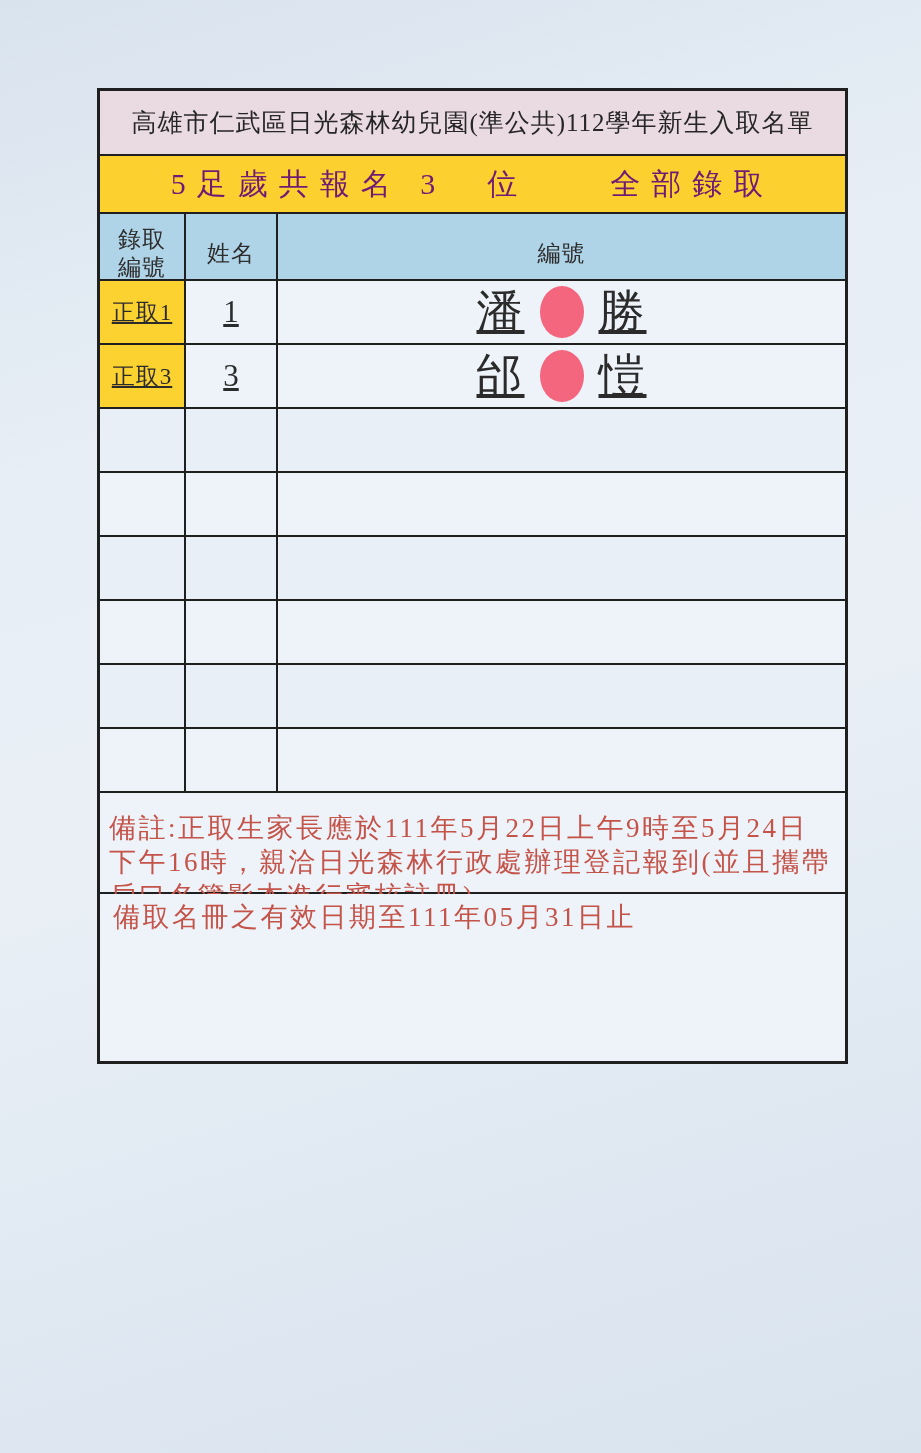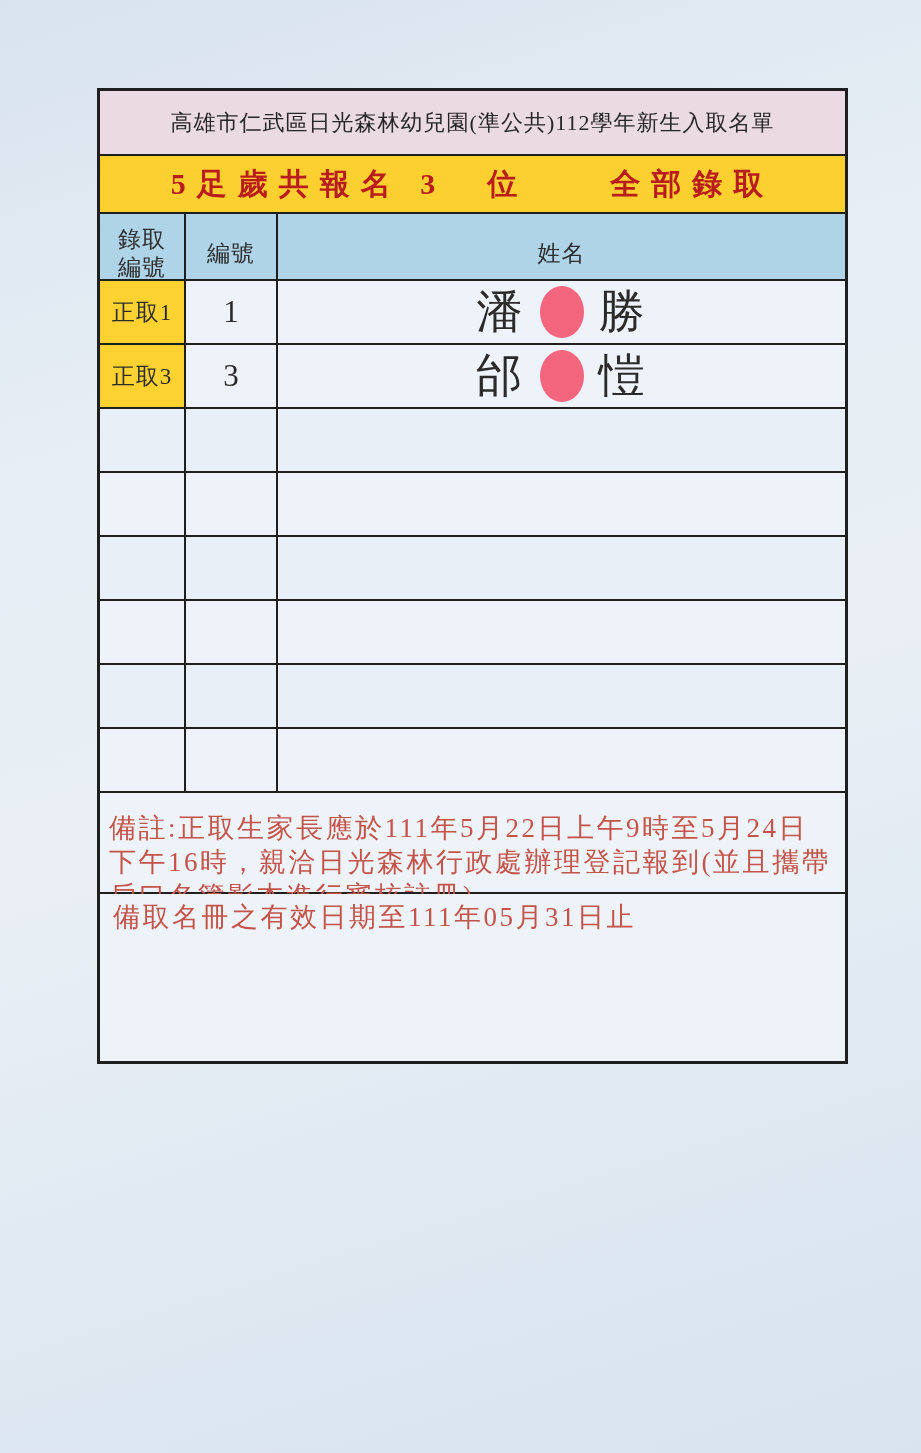--- a/index.html
+++ b/index.html
@@ -36,41 +36,41 @@
     flex-direction:column;
   }
   .row{border-bottom:2px solid var(--border);display:flex;align-items:stretch;}
   .row:last-child{border-bottom:none;}
 
   .title-row{
     height:65px;background:var(--title-bg);
     align-items:center;justify-content:center;
   }
   .title-row .t{
-    font-size:22px;letter-spacing:1px;font-weight:500;
+    font-size:25px;letter-spacing:1px;font-weight:500;
     text-align:center;white-space:nowrap;color:#262626;
   }
   .summary-row{
     height:58px;background:var(--summary-bg);
     align-items:center;justify-content:center;
   }
   .summary-row .t{
-    font-size:30px;letter-spacing:11px;font-weight:700;color:#b91c1c;
+    font-size:30px;letter-spacing:11px;font-weight:400;color:#701a75;
     text-align:center;white-space:nowrap;
   }
 
   .grid-row{display:grid;grid-template-columns:86px 92px 1fr;}
   .cell{border-right:2px solid var(--border);display:flex;align-items:center;justify-content:center;}
   .cell:last-child{border-right:none;}
 
   .header-row{height:67px;background:var(--header-bg);}
   .header-row .cell{font-size:23px;letter-spacing:1px;color:#2d2d2d;text-align:center;line-height:28px;}
   .header-row .c1{padding:12px 6px;}
 
-  .data-row{height:64px;background:var(--cell-bg);}
+  .data-row{height:64px;background:var(--cell-bg);text-decoration:underline;}
   .data-row .c1{background:var(--admission-cell-bg);font-size:23px;letter-spacing:1px;}
   .data-row .c2{font-size:31px;}
   .data-row .c3{font-size:46px;letter-spacing:2px;}
   .name-wrap{display:flex;align-items:center;justify-content:center;}
   .redaction-dot{
     display:inline-block;width:44px;height:52px;border-radius:50%;
     background:var(--redaction-dot);margin:0 15px;
   }
 
   .empty-row{height:64px;background:var(--empty-cell-bg);}
@@ -95,22 +95,22 @@
     <div class="row title-row">
       <div class="t">高雄市仁武區日光森林幼兒園(準公共)112學年新生入取名單</div>
     </div>
 
     <div class="row summary-row">
       <div class="t">5足歲共報名 3　位　　全部錄取</div>
     </div>
 
     <div class="row grid-row header-row">
       <div class="cell c1">錄取 編號</div>
+      <div class="cell c3">姓名</div>
       <div class="cell c2">編號</div>
-      <div class="cell c3">姓名</div>
     </div>
 
     <div class="row grid-row data-row">
       <div class="cell c1">正取1</div>
       <div class="cell c2">1</div>
       <div class="cell c3">
         <span class="name-wrap">
           <span>潘</span>
           <span class="redaction-dot"></span>
           <span>勝</span>

